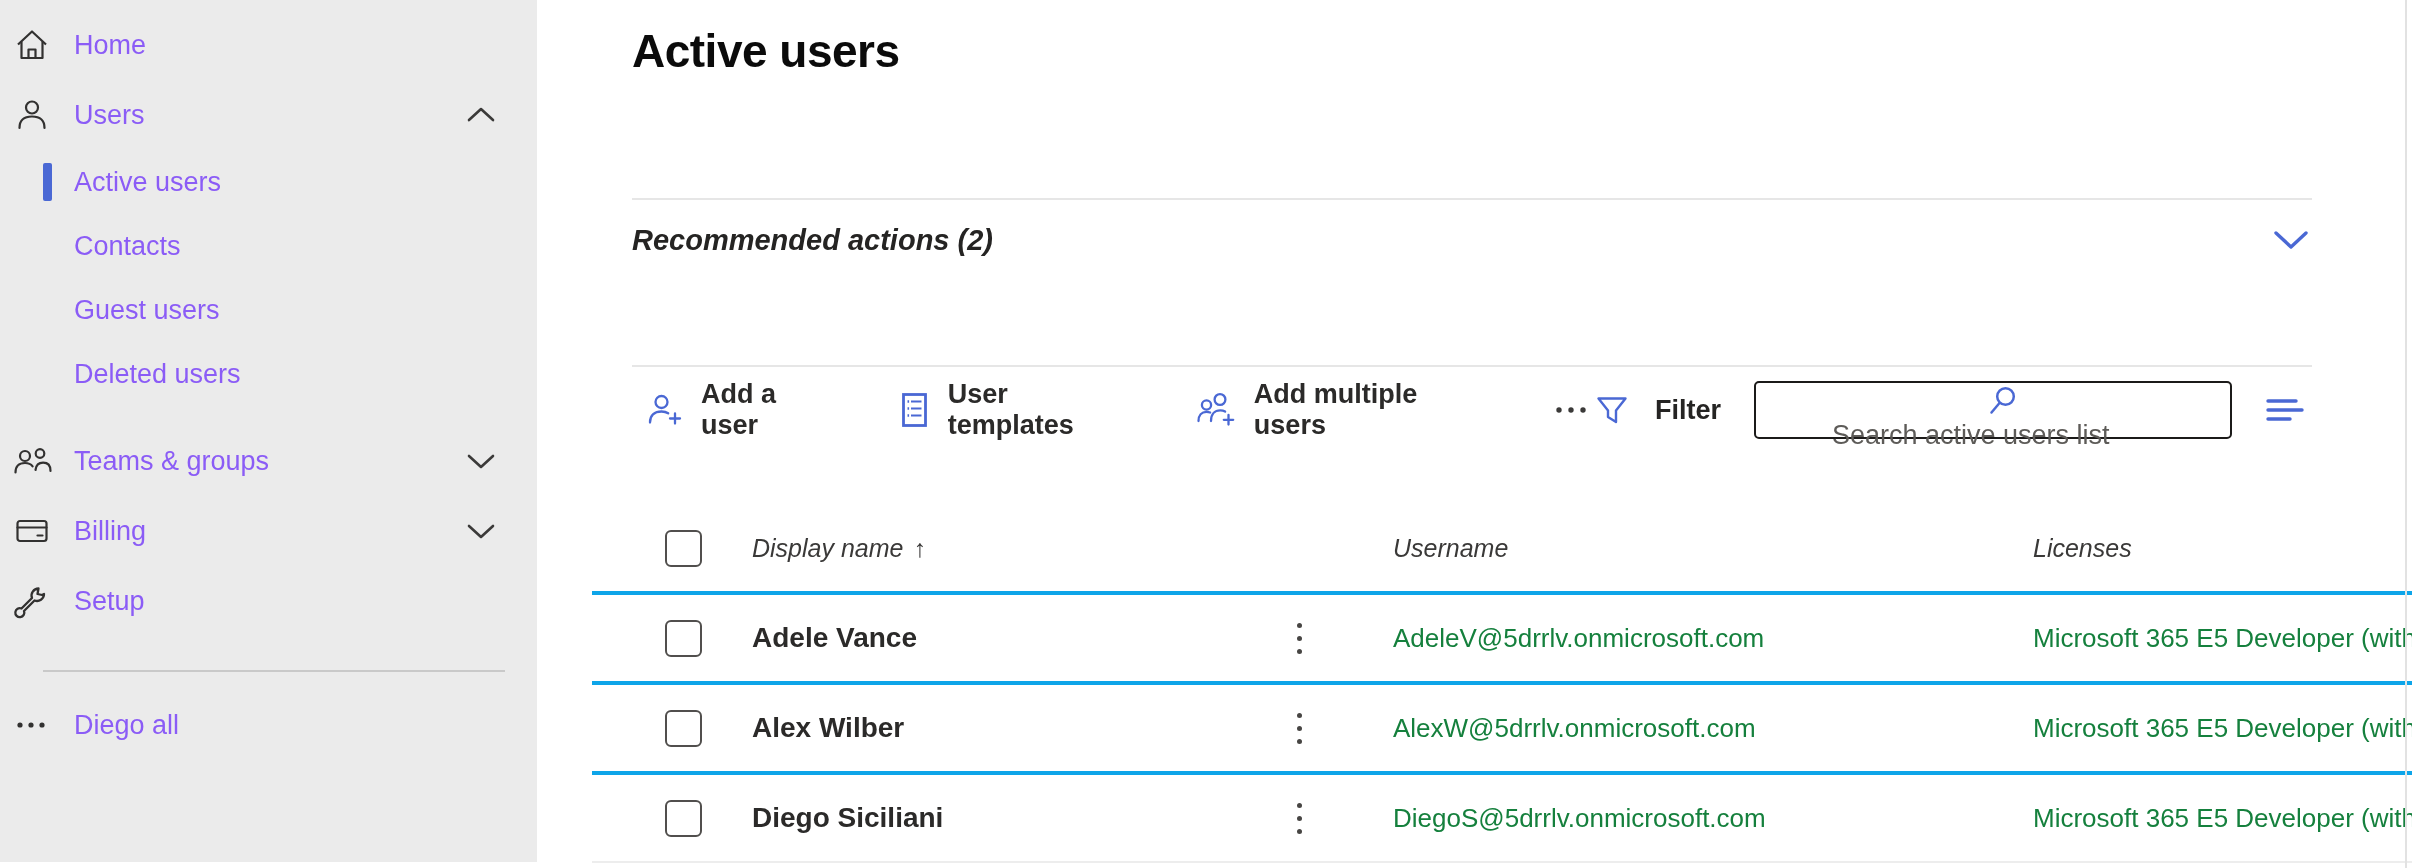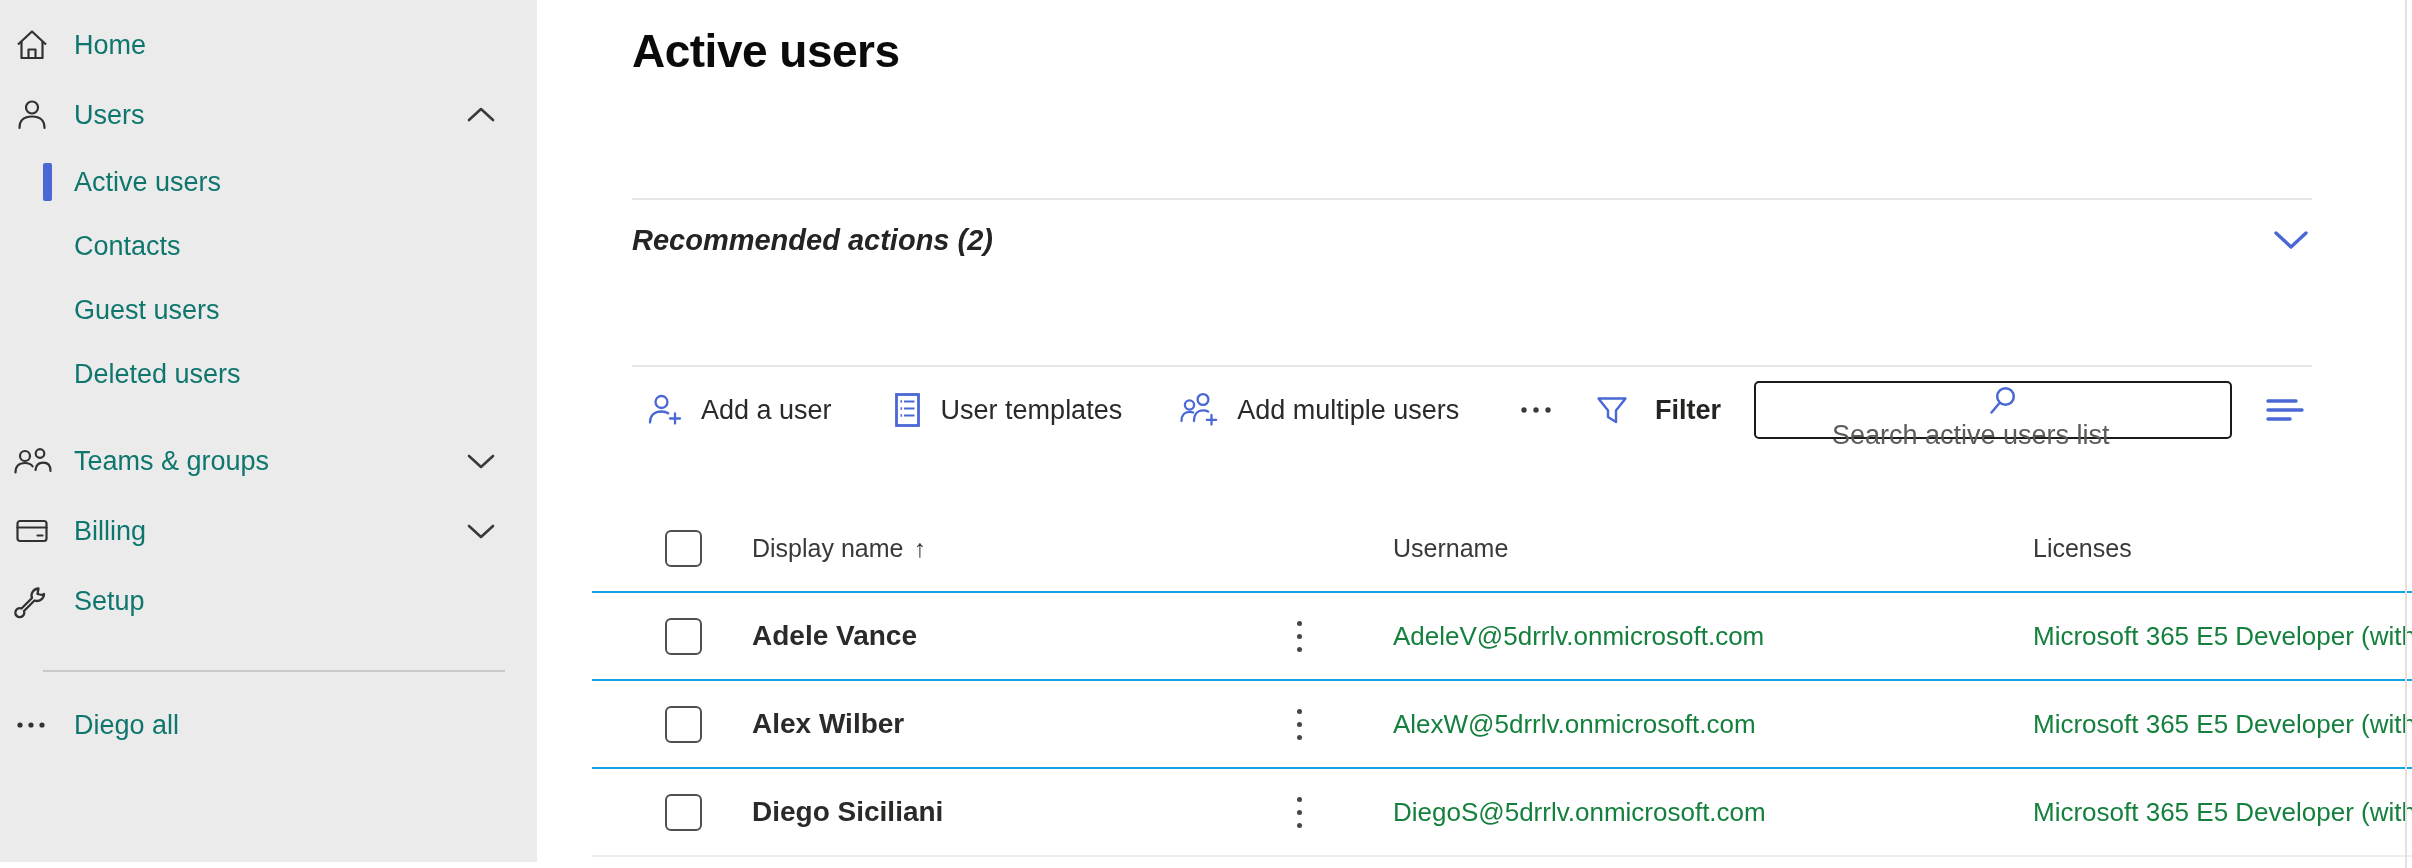--- a/index.html
+++ b/index.html
@@ -14,57 +14,57 @@
   .sidebar{
     position:absolute;left:0;top:0;width:537px;height:862px;
     background:var(--sidebar-bg,#ebebeb);
   }
   .nav{padding-top:10px;display:flex;flex-direction:column;}
   .nav-item{display:flex;align-items:center;position:relative;cursor:pointer;}
   .nav-item.top{height:70px;}
   .nav-item.sub{height:64px;}
   .nav-gap{height:20px;}
   .nav-icon{width:42px;margin-left:11px;flex:none;display:flex;justify-content:center;align-items:center;}
-  .nav-label{margin-left:21px;font-size:27px;color:#0f766e;}
+  .nav-label{margin-left:21px;font-size:27px;color:#8b5cf6;}
   .nav-item.sub .nav-label{margin-left:74px;}
   .nav-chevron{position:absolute;right:40px;top:50%;transform:translateY(-50%);}
   .sel-bar{position:absolute;left:43px;top:50%;transform:translateY(-50%);
     width:9px;height:38px;border-radius:2px;background:var(--accent,#4a68d4);}
   .nav-divider{height:2px;background:#c9c9c9;margin:34px 32px 0 43px;}
   .nav-item.footer{height:70px;margin-top:18px;}
   
   .main{position:absolute;left:537px;top:0;right:0;height:868px;background:#fff;}
   .page-title{position:absolute;left:95px;top:24px;font-size:46px;font-weight:bold;letter-spacing:-0.5px;color:#0b0b0b;}
   .divider{position:absolute;left:95px;right:100px;height:2px;background:var(--divider,#e6e6e6);}
   .divider.d1{top:198px;}
   .divider.d2{top:365px;}
   .rec-row{position:absolute;left:95px;right:100px;top:212px;height:56px;
     display:flex;align-items:center;justify-content:space-between;}
   .rec-label{font-size:29px;font-weight:bold;color:#252423;font-style:italic;}
   
   .toolbar{position:absolute;left:95px;right:100px;top:378px;height:64px;
     display:flex;align-items:center;justify-content:space-between;}
   .tb-left{display:flex;align-items:center;gap:56px;padding-left:14px;}
   .tb-action{display:flex;align-items:center;gap:15px;cursor:pointer;}
-  .tb-action-label{font-size:27px;color:#2b2a29;}
+  .tb-action-label{font-size:27px;color:#2b2a29;font-weight:bold;}
   .tb-more{display:flex;align-items:center;cursor:pointer;padding:6px 4px;}
   .tb-right{display:flex;align-items:center;}
   .filter-btn{display:flex;align-items:center;gap:23px;cursor:pointer;}
   .filter-label{font-size:27px;font-weight:bold;color:#252423;}
   .search-box{margin-left:33px;width:478px;height:58px;border:2.5px solid #1b1a19;border-radius:5px;
     background:#fff;display:flex;align-items:center;padding-left:18px;box-sizing:border-box;flex-direction:column;}
   .search-input{border:none;outline:none;flex:1;margin-left:14px;font-size:27px;
     font-family:"Liberation Sans",sans-serif;color:#323130;background:transparent;}
   .search-input::placeholder{color:#5d5b58;opacity:1;}
   .sort-btn{margin-left:26px;cursor:pointer;padding:4px;}
   
   .tbl{position:absolute;left:55px;right:0;top:505px;}
   .tbl-grid{display:grid;grid-template-columns:87px 531px 60px 640px 1fr;align-items:center;padding-left:73px;}
-  .tbl-head{height:86px;}
-  .tbl-row{height:86px;border-top:2px solid #0ea5e9;}
+  .tbl-head{height:86px;font-style:italic;}
+  .tbl-row{height:86px;border-top:4px solid #0ea5e9;}
   .tbl-bottom{border-top:2px solid #ededed;height:16px;}
   .th{font-size:25px;color:#3a3938;}
   .cell-pad{padding-left:50px;}
   .checkbox{width:33px;height:33px;border:2.5px solid #514f4d;border-radius:6px;background:#fff;cursor:pointer;}
   .name-cell{font-size:28px;font-weight:bold;color:#2b2a29;}
   .user-cell,.lic-cell{font-size:26px;color:#15803d;}
   .lic-cell{white-space:nowrap;overflow:hidden;}
   .row-more{display:flex;flex-direction:column;gap:8px;align-items:center;cursor:pointer;padding:6px;width:20px;}
   .row-more i{width:5px;height:5px;border-radius:50%;background:#474543;}
   .sort-arrow{font-size:25px;color:#3a3938;margin-left:10px;}

